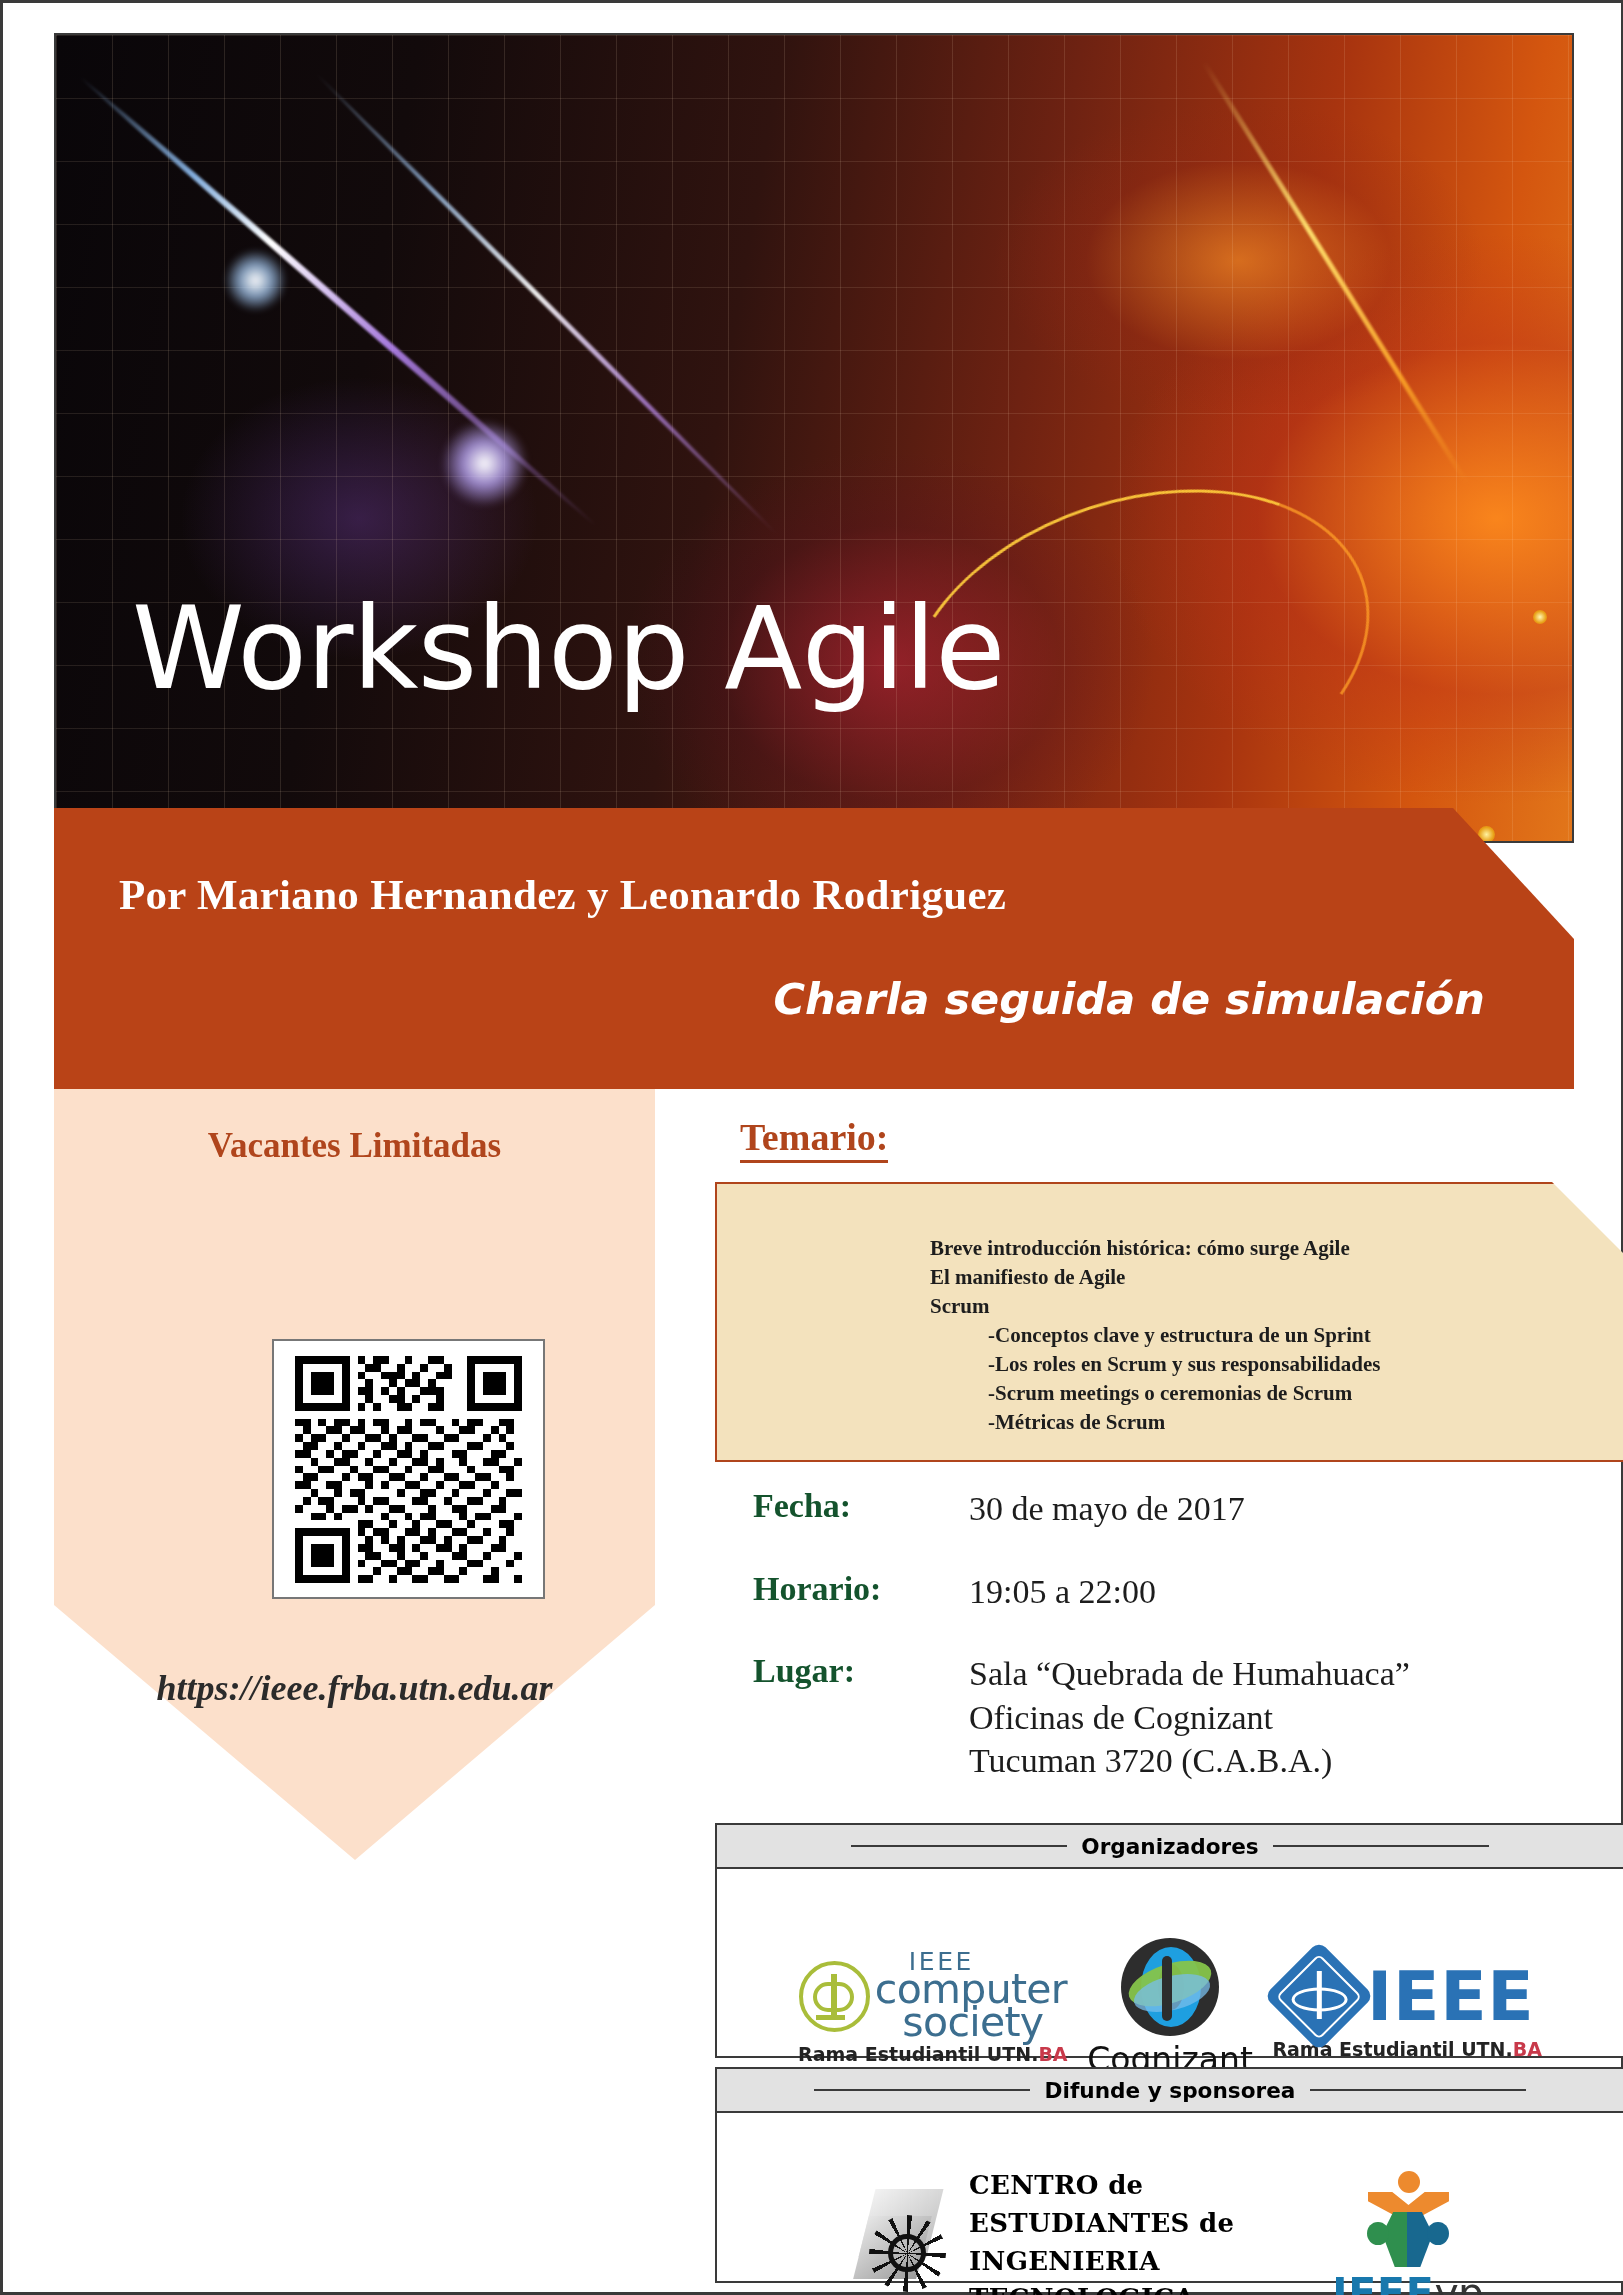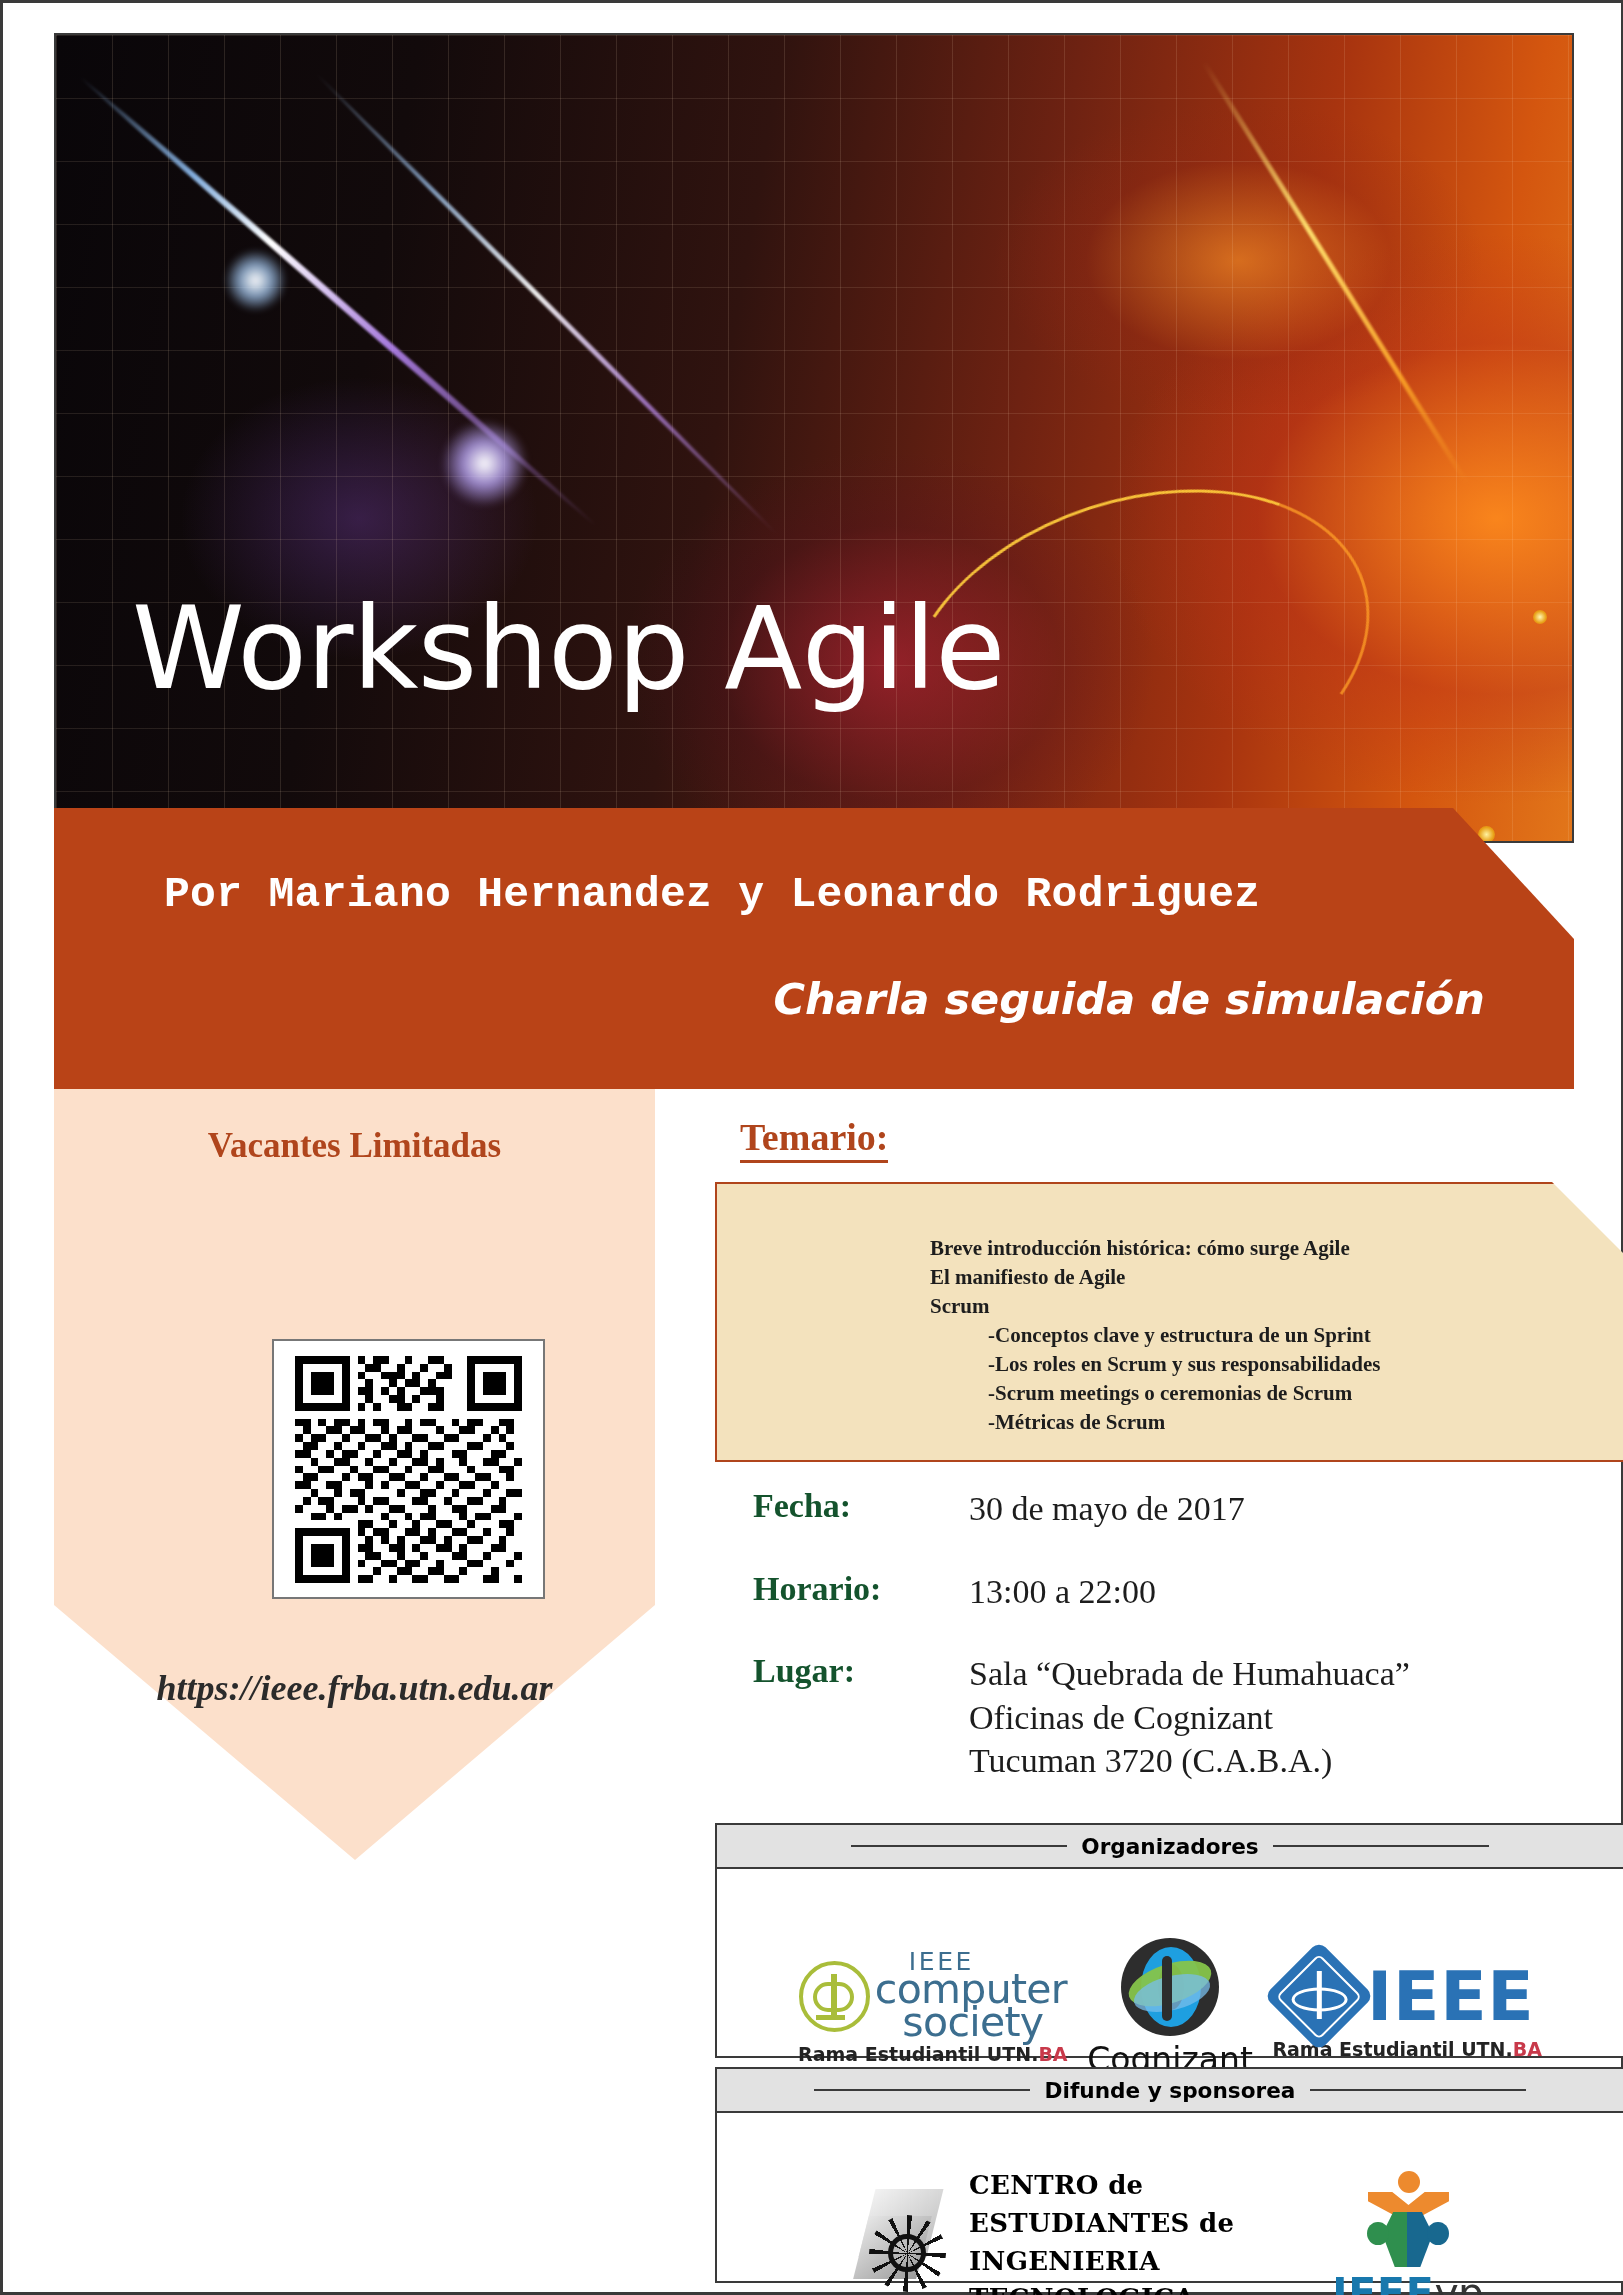--- a/index.html
+++ b/index.html
@@ -41,21 +41,21 @@
   .dot{position:absolute;border-radius:50%;filter:blur(0.7px);}
   .d1{left:1422px;top:791px;width:17px;height:17px;background:radial-gradient(circle,#fff3a0,#e8a117 60%,rgba(220,120,10,0));}
   .d2{left:1477px;top:575px;width:14.4px;height:14.4px;background:radial-gradient(circle,#fff6b5,#e8a117 60%,rgba(220,120,10,0));}
   .hero-title{position:absolute;left:78px;top:559px;font-family:"DejaVu Sans",sans-serif;
      font-size:114px;line-height:1;color:#ffffff;letter-spacing:-0.7px;white-space:nowrap;}
 
   
   .banner{position:absolute;left:0;top:775px;width:1520px;height:281px;background:#b94317;
      clip-path:polygon(0 0, 1399px 0, 1520px 131px, 1520px 281px, 0 281px);}
   .banner-l1{position:absolute;left:65px;top:837px;width:1386px;color:#fff;
-     font-family:Liberation Mono, monospace;font-weight:700;font-size:43px;letter-spacing:0.3px;margin-left:45px;}
+     font-family:Liberation Serif, serif;font-weight:700;font-size:43px;letter-spacing:0.3px;}
   .banner-l2{position:absolute;left:65px;top:941px;width:1366px;color:#fff;text-align:right;
      font-family:"DejaVu Sans",sans-serif;font-weight:700;font-style:italic;font-size:43px;}
 
   
   .side{position:absolute;left:0;top:1056px;width:601px;height:771px;background:#fce0cb;
      clip-path:polygon(0 0, 601px 0, 601px 516px, 301px 771px, 0 516px);}
   .side-vac{position:absolute;left:0;top:1093px;width:601px;text-align:center;color:#b0451c;
      font-weight:700;font-size:35px;font-family:"Liberation Serif",serif;}
   .side-ins{position:absolute;left:0;top:1212px;width:601px;text-align:center;color:#222;
      font-weight:700;font-size:32px;font-family:"Liberation Serif",serif;}
@@ -402,21 +402,21 @@
       <div class="sub">-Métricas de Scrum</div>
     </div>
 
     <div class="info">
       <div class="info-row">
         <div class="info-label">Fecha:</div>
         <div class="info-val">30 de mayo de 2017</div>
       </div>
       <div class="info-row">
         <div class="info-label">Horario:</div>
-        <div class="info-val">13:00 a 22:00</div>
+        <div class="info-val">19:05 a 22:00</div>
       </div>
       <div class="info-row">
         <div class="info-label">Lugar:</div>
         <div class="info-val" style="white-space:pre-line">Sala “Quebrada de Humahuaca”
 Oficinas de Cognizant
 Tucuman 3720 (C.A.B.A.)</div>
       </div>
     </div>
 
     <div class="sp" id="sp-org">

